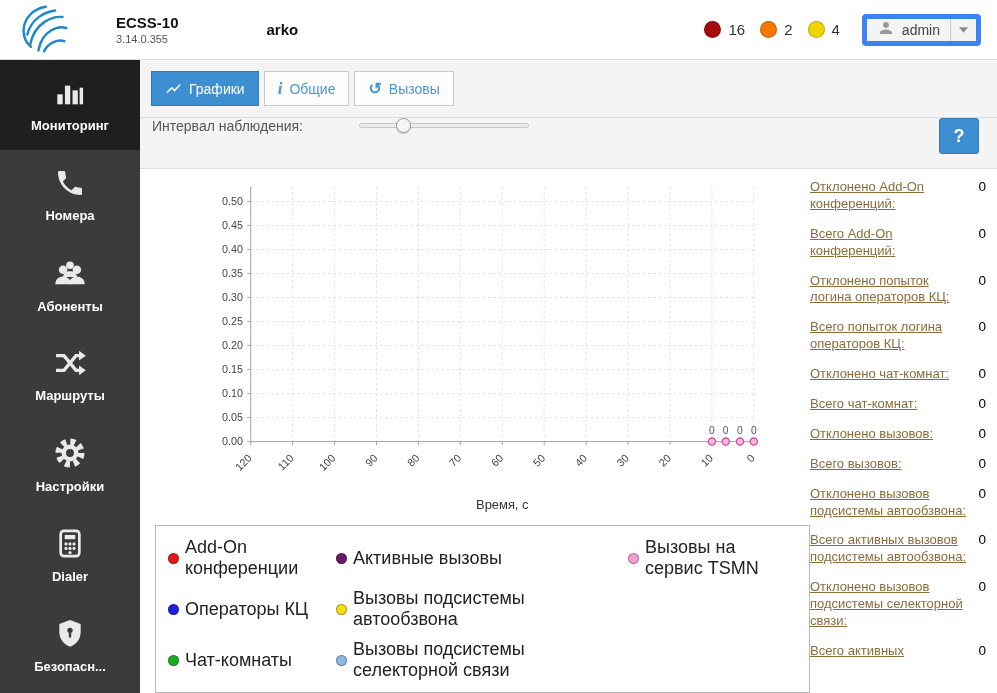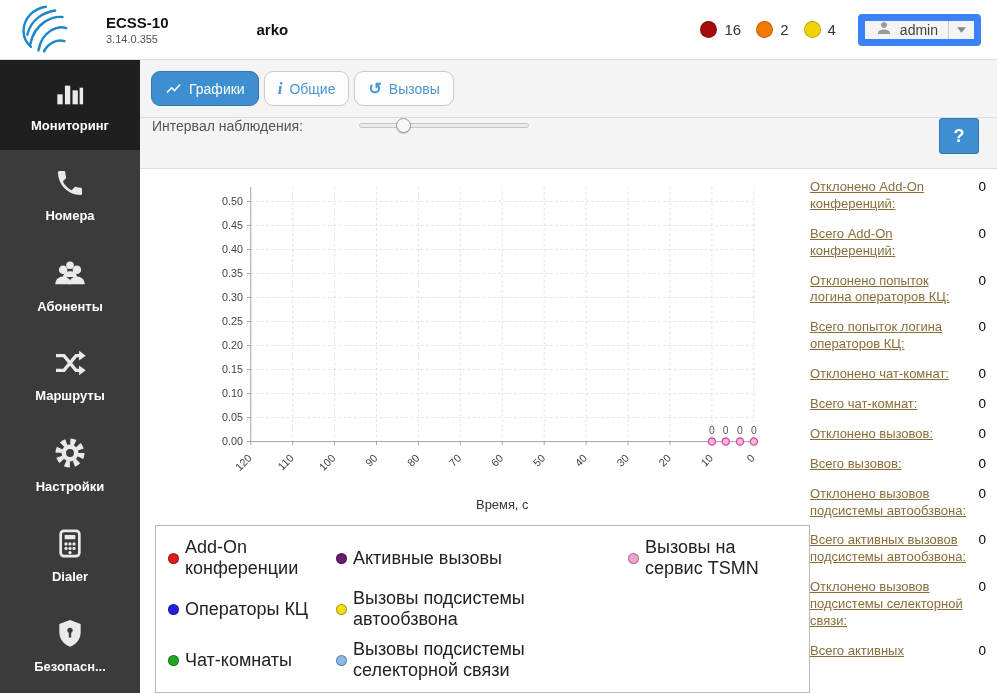--- a/index.html
+++ b/index.html
@@ -8,47 +8,47 @@
     --blue:#3d8fd1; --blue-border:#3179af; --link:#8a6d3b;
   }
   html,body{width:997px;height:693px;overflow:hidden;background:#fff;
     font-family:"Liberation Sans",sans-serif;color:#222}
   .app{width:997px;height:693px;display:flex;flex-direction:column}
 
   
   .topbar{flex:0 0 60px;height:60px;display:flex;align-items:center;background:#fff;
     border-bottom:1px solid #ddd;padding:0 14px}
   .logo{width:52px;height:52px;margin-left:4px;flex:0 0 52px}
-  .app-id{margin-left:36px}
+  .app-id{margin-left:46px}
   .app-name{font-size:15px;font-weight:bold;color:#111}
   .app-version{font-size:11px;color:#555;margin-top:2px}
   .system-name{margin-left:88px;font-size:15px;font-weight:bold;color:#111}
   .alarms{margin-left:auto;display:flex;align-items:flex-start;gap:15px}
   .alarm{display:flex;align-items:center;gap:7px;cursor:pointer}
   .alarm .dot{width:17px;height:17px;border-radius:50%;display:inline-block;border:1px solid rgba(0,0,0,.2)}
   .alarm .count{font-size:15px;color:#333}
   .user-menu{margin-left:22px;margin-right:2px;display:flex;align-items:stretch;height:32px;
-    background:#f4f4f4;border:7px solid #3b82f6;border-radius:4px;cursor:pointer;overflow:hidden}
+    background:#f4f4f4;border:5px solid #3b82f6;border-radius:4px;cursor:pointer;overflow:hidden}
   .um-main{display:flex;align-items:center;gap:7px;padding:0 10px}
   .um-name{font-size:14px;color:#444}
   .um-caret{border-left:1px solid #c9c9c9;display:flex;align-items:center;padding:0 8px;background:#f4f4f4}
 
   
   .body-row{flex:1;display:flex;min-height:0}
   .sidebar{width:140px;flex:0 0 140px;background:var(--side-bg);display:flex;flex-direction:column;overflow:hidden}
   .side-item{height:90px;flex:0 0 90px;display:flex;flex-direction:column;align-items:center;
     justify-content:center;gap:9px;cursor:pointer}
   .side-item.active{background:var(--side-active)}
   .s-label{color:#fff;font-size:13px;font-weight:bold;max-width:132px;white-space:nowrap;overflow:hidden}
   .side-item svg{display:block}
 
   .main{flex:1;display:flex;flex-direction:column;min-width:0}
   .tabbar{background:#f4f4f4;border-bottom:1px solid #ddd;padding:11px 0 11px 11px;display:flex;gap:5px}
   .tab{display:flex;align-items:center;gap:7px;padding:8px 13px;font-size:14px;background:#fdfdfd;
-    border:1px solid #c9c9c9;border-radius:9px;color:#4897d2;cursor:pointer;white-space:nowrap}
+    border:1px solid #c9c9c9;border-radius:0;color:#4897d2;cursor:pointer;white-space:nowrap}
   .tab.active{background:var(--blue);border-color:var(--blue-border);color:#fff}
   .tab-ic{display:flex;align-items:center}
   .tab-glyph{font-size:16px;line-height:1;font-weight:bold}
   .serif-i{font-family:"Liberation Serif",serif;font-style:italic;font-weight:bold;font-size:17px;line-height:1}
 
   .interval-row{background:#f4f4f4;border-bottom:1px solid #ddd;flex:0 0 51px;height:51px;
     display:flex;padding:0 18px 0 12px}
   .interval-label{font-size:14px;color:#555}
   .slider{position:relative;width:170px;height:15px;margin-left:56px;cursor:pointer}
   .slider .track{position:absolute;top:5px;left:0;right:0;height:5px;background:#ececec;

